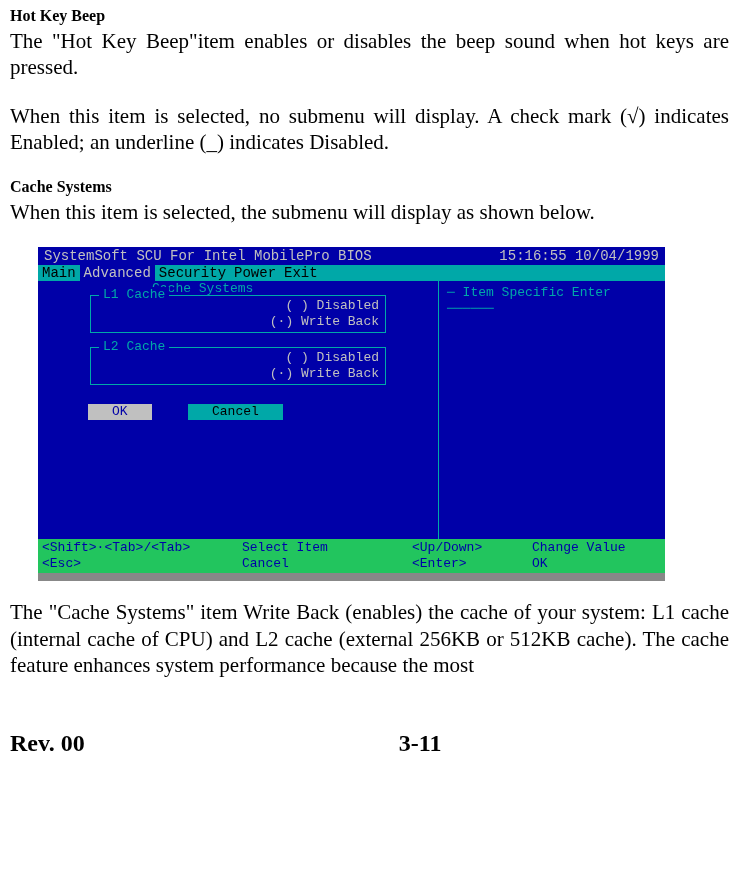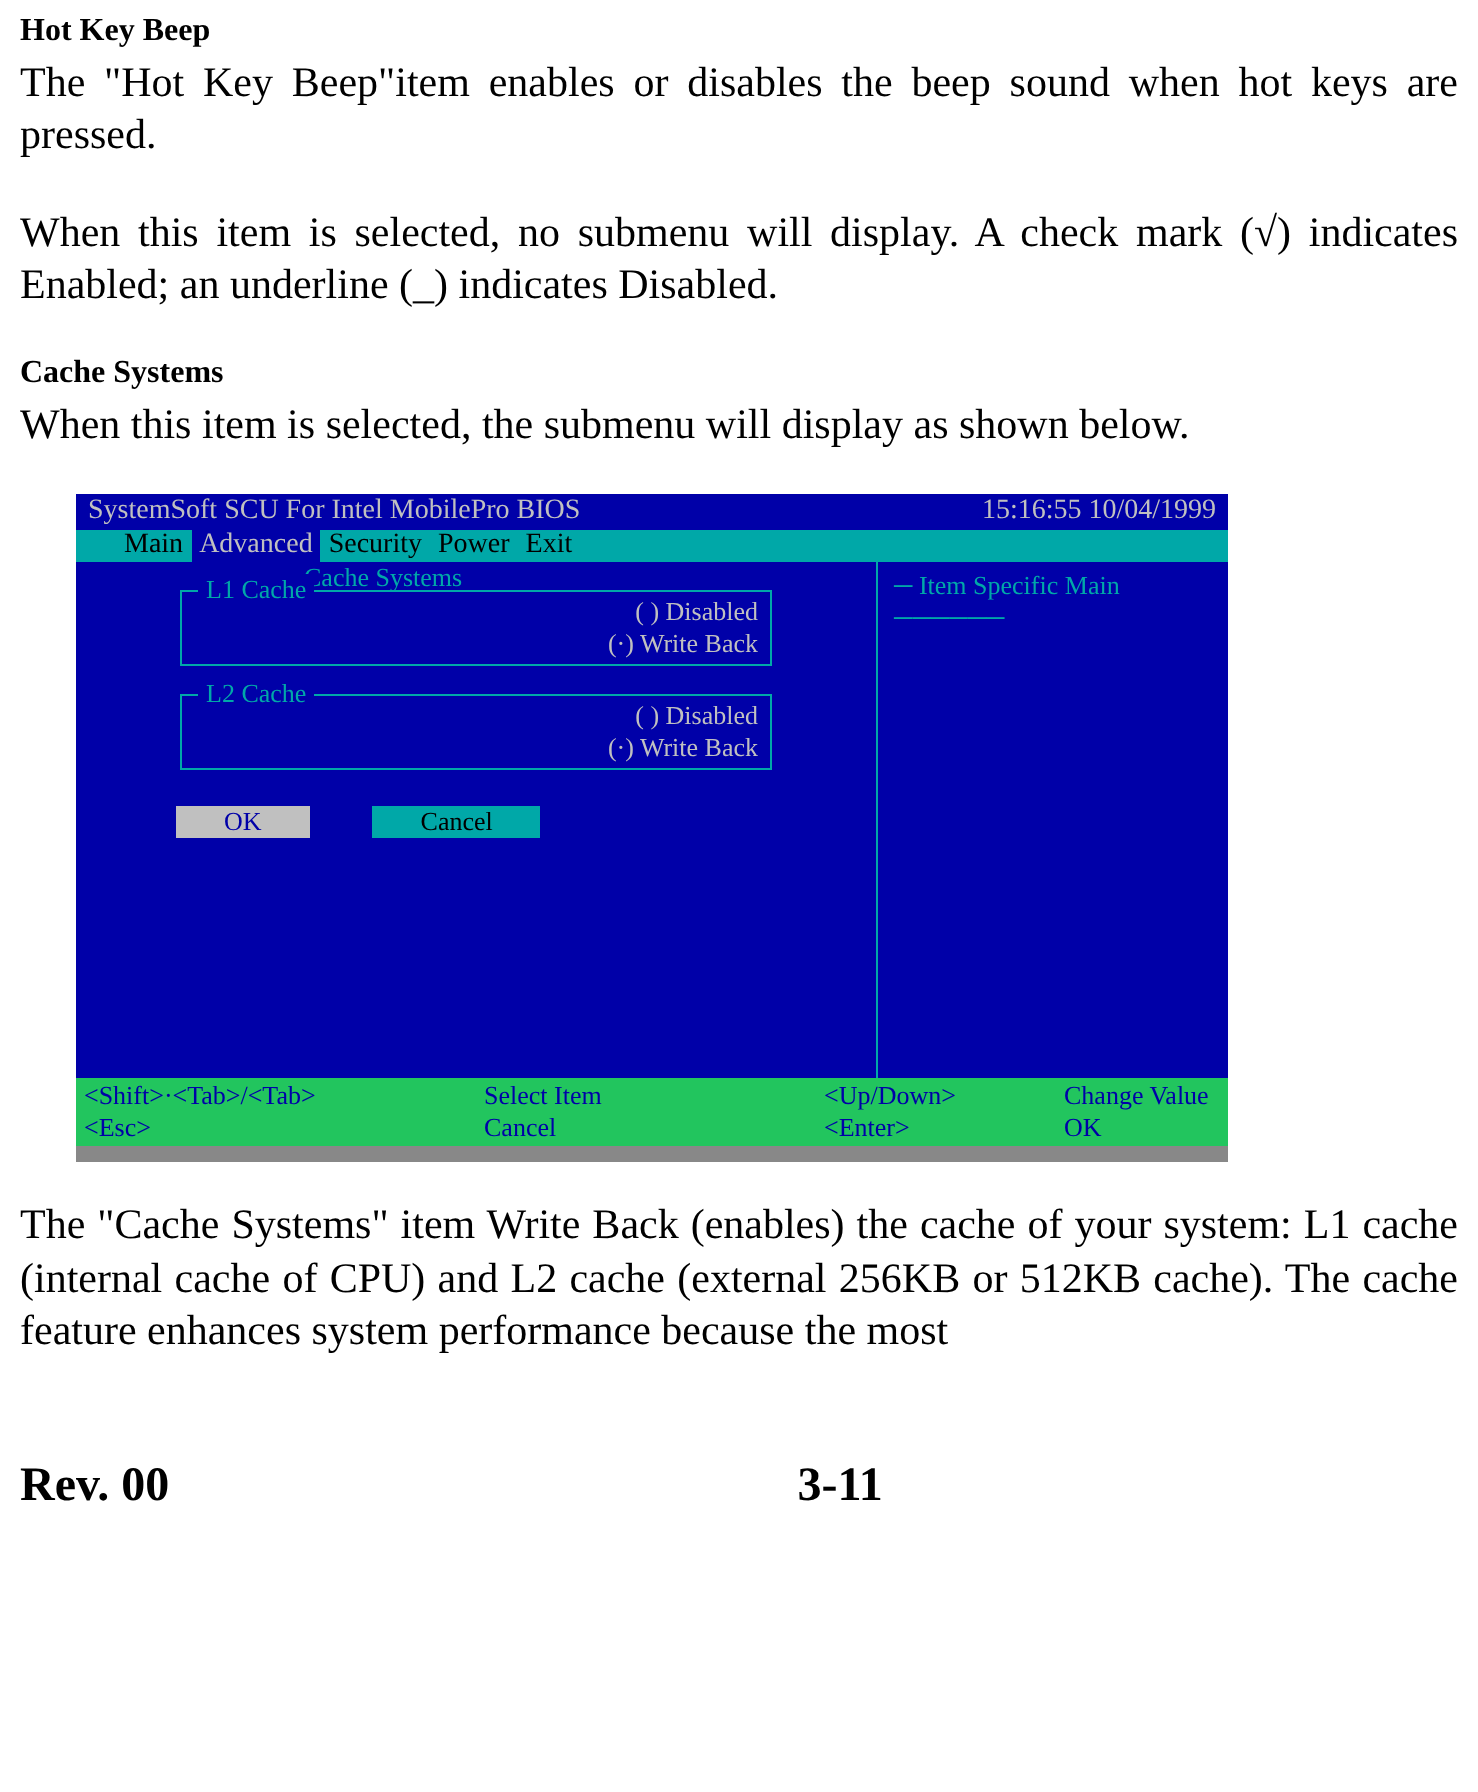--- a/index.html
+++ b/index.html
@@ -31,37 +31,37 @@
     font-weight: bold;
     font-size: 24px;
     width: 60%;
   }
   
   .bios-wrap {
     margin: 10px 0 18px 28px;
     width: 640px;
   }
   .bios {
-    width: 576px;
-    font-family: Liberation Serif, serif;
+    width: 627px;
+    font-family: Liberation Mono, monospace;
     font-size: 14px;
     line-height: 16px;
     image-rendering: pixelated;
   }
   .bios-title {
     background: #0000a8;
     color: #c0c0c0;
     padding: 1px 6px;
     display: flex;
     justify-content: space-between;
   }
   .bios-menubar {
     background: #00a8a8;
     color: #000;
-    padding: 0 20px;
+    padding: 0 0;
   }
   .bios-menubar span {
     display: inline-block;
     padding: 0 4px;
   }
   .bios-menubar .sel {
     background: #0000a8;
     color: #c0c0c0;
   }
   .bios-body {
@@ -185,21 +185,21 @@
           <div class="gtitle">L2 Cache</div>
           <div>( ) Disabled</div>
           <div>(·) Write Back</div>
         </div>
         <div class="buttons">
           <span class="btn ok">OK</span>
           <span class="btn cancel">Cancel</span>
         </div>
       </div>
       <div class="bios-right">
-        <div class="help-title">Item Specific Main</div>
+        <div class="help-title">Item Specific Enter</div>
       </div>
     </div>
     <div class="bios-footer">
       <div class="col1">
         <div>&lt;Shift&gt;·&lt;Tab&gt;/&lt;Tab&gt;</div>
         <div>&lt;Esc&gt;</div>
       </div>
       <div class="col2">
         <div>Select Item</div>
         <div>Cancel</div>

